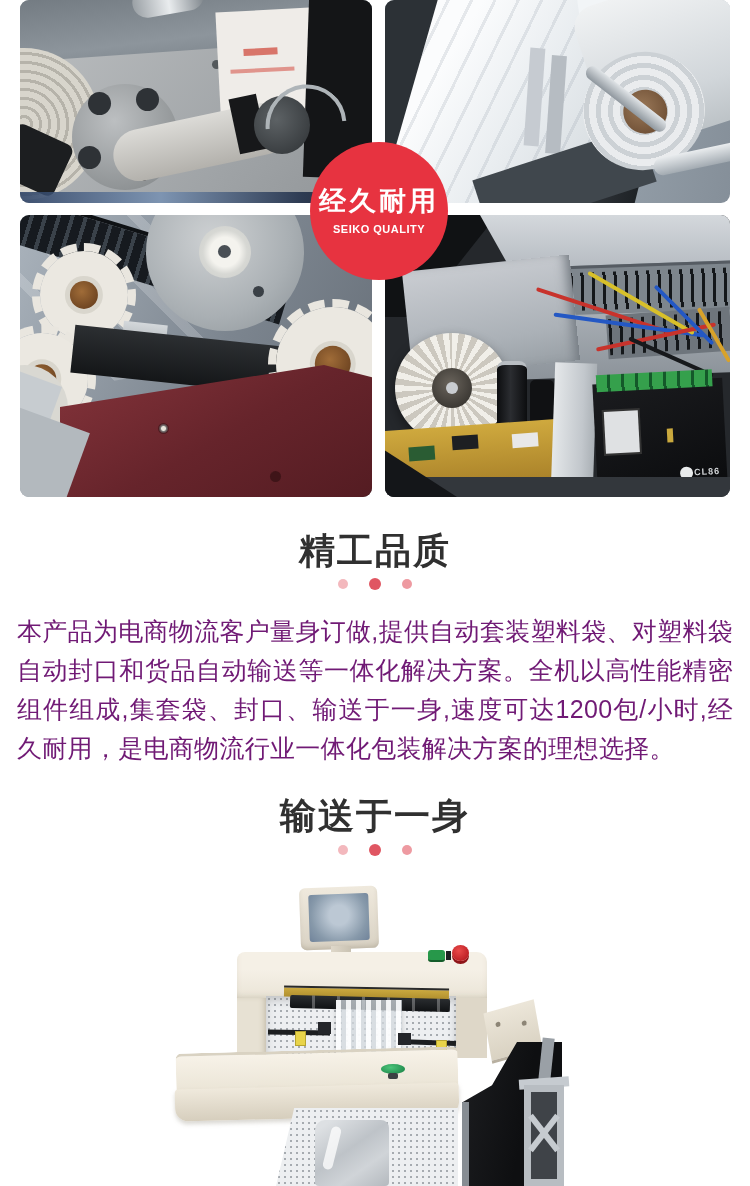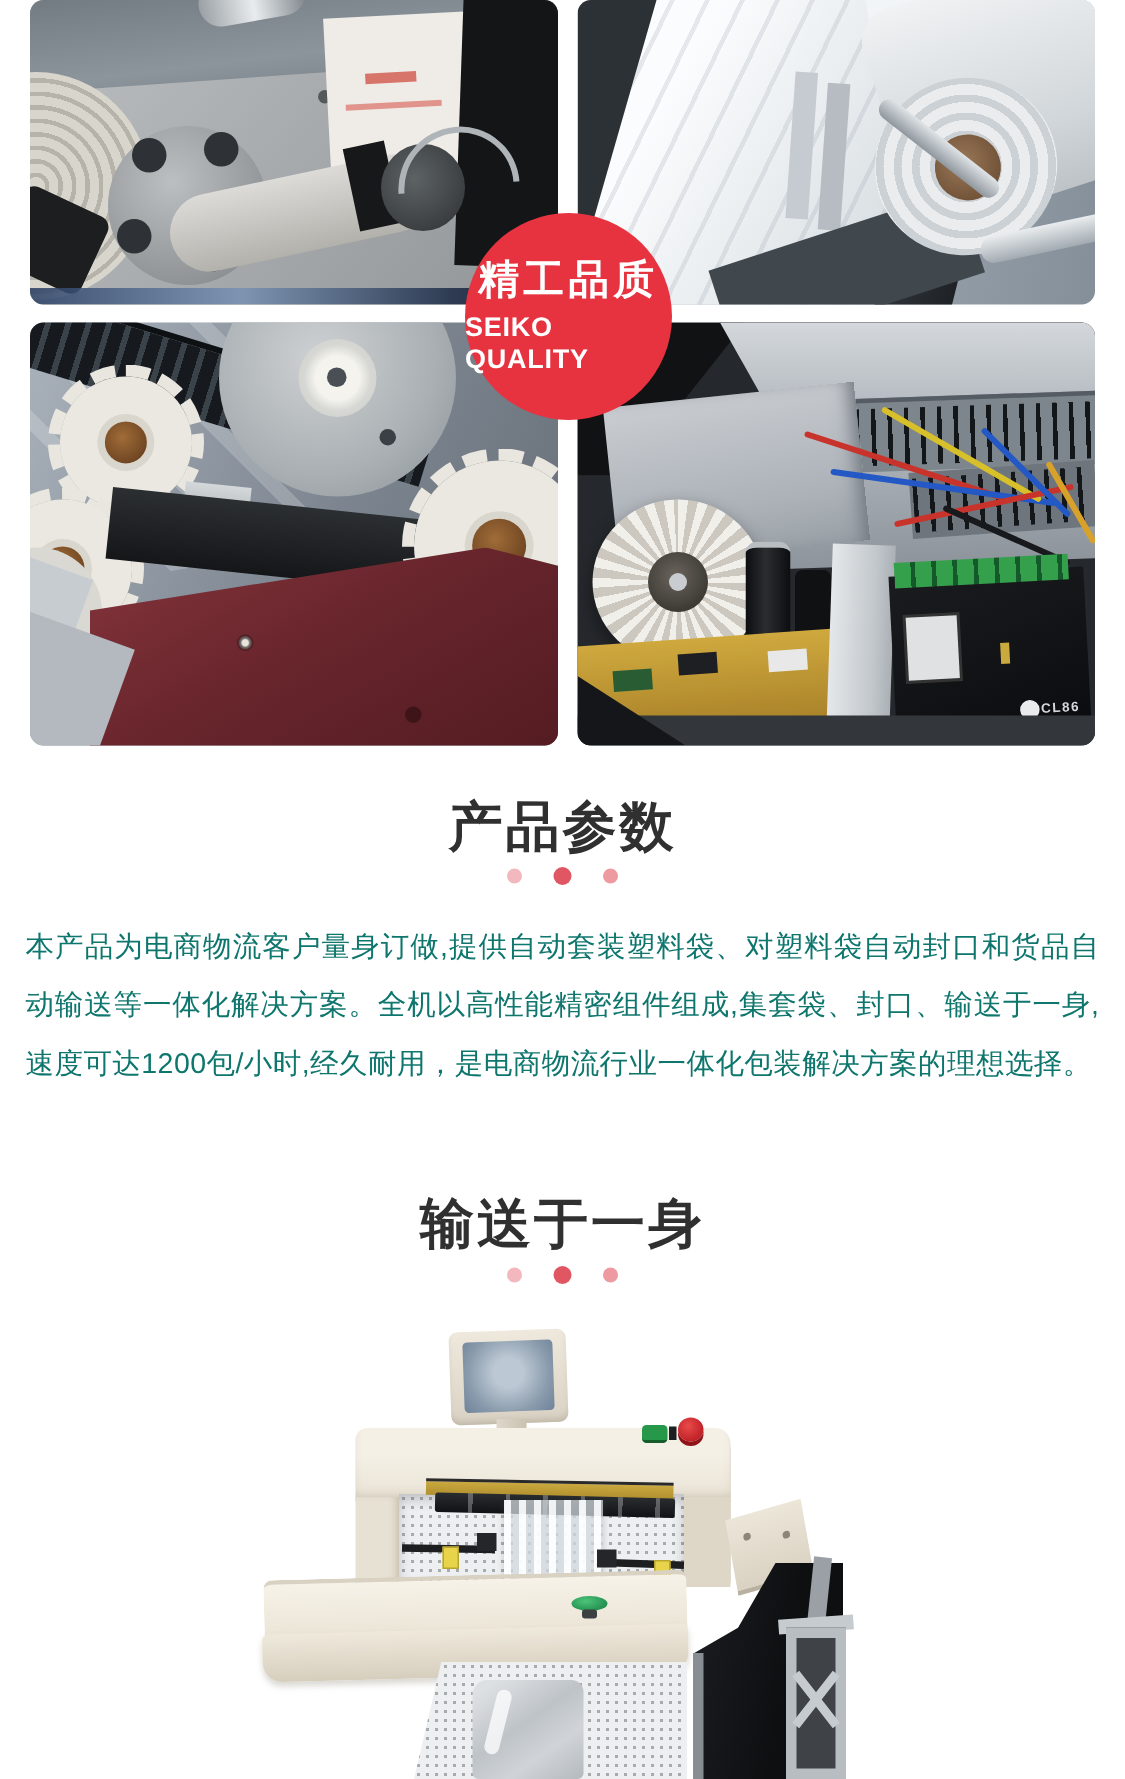--- a/index.html
+++ b/index.html
@@ -149,38 +149,38 @@
   .w5{left:240px;top:140px;width:92px;transform:rotate(24deg);background:#17191c;}
   .w6{left:258px;top:98px;width:82px;transform:rotate(45deg);background:#2458c4;}
   .w7{left:298px;top:118px;width:62px;transform:rotate(60deg);background:#d8a22a;}
   .p4-base{left:0;top:262px;width:345px;height:20px;background:#33373c;}
   .p4-shbl{left:0;top:224px;width:72px;height:58px;background:#141619;clip-path:polygon(0 20%,100% 100%,0 100%);}
 
   
   .badge{position:absolute;left:310px;top:142px;width:138px;height:138px;border-radius:50%;
          background:#e73340;display:flex;flex-direction:column;align-items:center;justify-content:center;z-index:5;}
   .badge-cn{color:#fff;font-size:27px;font-weight:bold;letter-spacing:3px;line-height:1.1;}
-  .badge-en{color:#fff;font-size:18px;font-weight:bold;letter-spacing:.5px;margin-top:7px;}
+  .badge-en{color:#fff;font-size:11px;font-weight:bold;letter-spacing:.5px;margin-top:7px;}
 
   
   .sec-title{position:absolute;left:0;width:750px;text-align:center;
          font-size:36px;font-weight:bold;color:#303030;letter-spacing:2px;}
   .t-intro{top:527px;}
   .t-params{top:792px;}
   .dots{position:absolute;left:0;width:750px;display:flex;justify-content:center;align-items:center;gap:21px;}
   .d-intro{top:578px;}
   .d-params{top:844px;}
   .dot{width:10px;height:10px;border-radius:50%;}
   .dot-l{background:#f3b8bd;}
   .dot-m{background:#e05662;width:12px;height:12px;}
   .dot-r{background:#ee9aa1;}
 
   
-  .para{position:absolute;left:17px;top:612px;width:716px;font-size:19px;line-height:39px;
-        color:#0f766e;text-align:justify;letter-spacing:.3px;}
+  .para{position:absolute;left:17px;top:612px;width:716px;font-size:25px;line-height:39px;
+        color:#701a75;text-align:justify;letter-spacing:.3px;}
 
   
   .machine{position:absolute;left:0;top:870px;width:750px;height:316px;}
   .machine div{position:absolute;}
   .m-screen{left:300px;top:17px;width:78px;height:62px;border-radius:6px;transform:rotate(-2deg);
         background:linear-gradient(180deg,#efe9dd,#d9d2c4);box-shadow:inset 0 -4px 6px -3px #b5ad9c;}
   .m-scr{left:309px;top:24px;width:60px;height:47px;border-radius:3px;transform:rotate(-2deg);
         background:radial-gradient(circle at 50% 45%,#bcc8d4 0 25%,#8799aa 70%,#70839a);}
   .m-stand{left:331px;top:76px;width:20px;height:16px;background:linear-gradient(90deg,#dfd8ca,#c9c2b2);}
   .m-body{left:237px;top:82px;width:250px;height:50px;border-radius:8px 10px 2px 2px;
@@ -314,25 +314,25 @@
       <div class="p4-driver">
         <div class="p4-drv-dot"></div>
         <div class="p4-drv-label">CL86</div>
       </div>
       <div class="p4-base"></div>
         <div class="p4-shbl"></div>
     </div>
   </div>
 
   <div class="badge">
-    <div class="badge-cn">精工品质</div>
+    <div class="badge-cn">经久耐用</div>
     <div class="badge-en">SEIKO QUALITY</div>
   </div>
 
-  <div class="sec-title t-intro">产品参数</div>
+  <div class="sec-title t-intro">精工品质</div>
   <div class="dots d-intro">
     <span class="dot dot-l"></span>
     <span class="dot dot-m"></span>
     <span class="dot dot-r"></span>
   </div>
   <div class="para">本产品为电商物流客户量身订做,提供自动套装塑料袋、对塑料袋自动封口和货品自动输送等一体化解决方案。全机以高性能精密组件组成,集套袋、封口、输送于一身,速度可达1200包/小时,经久耐用，是电商物流行业一体化包装解决方案的理想选择。</div>
 
   <div class="sec-title t-params">输送于一身</div>
   <div class="dots d-params">
     <span class="dot dot-l"></span>

